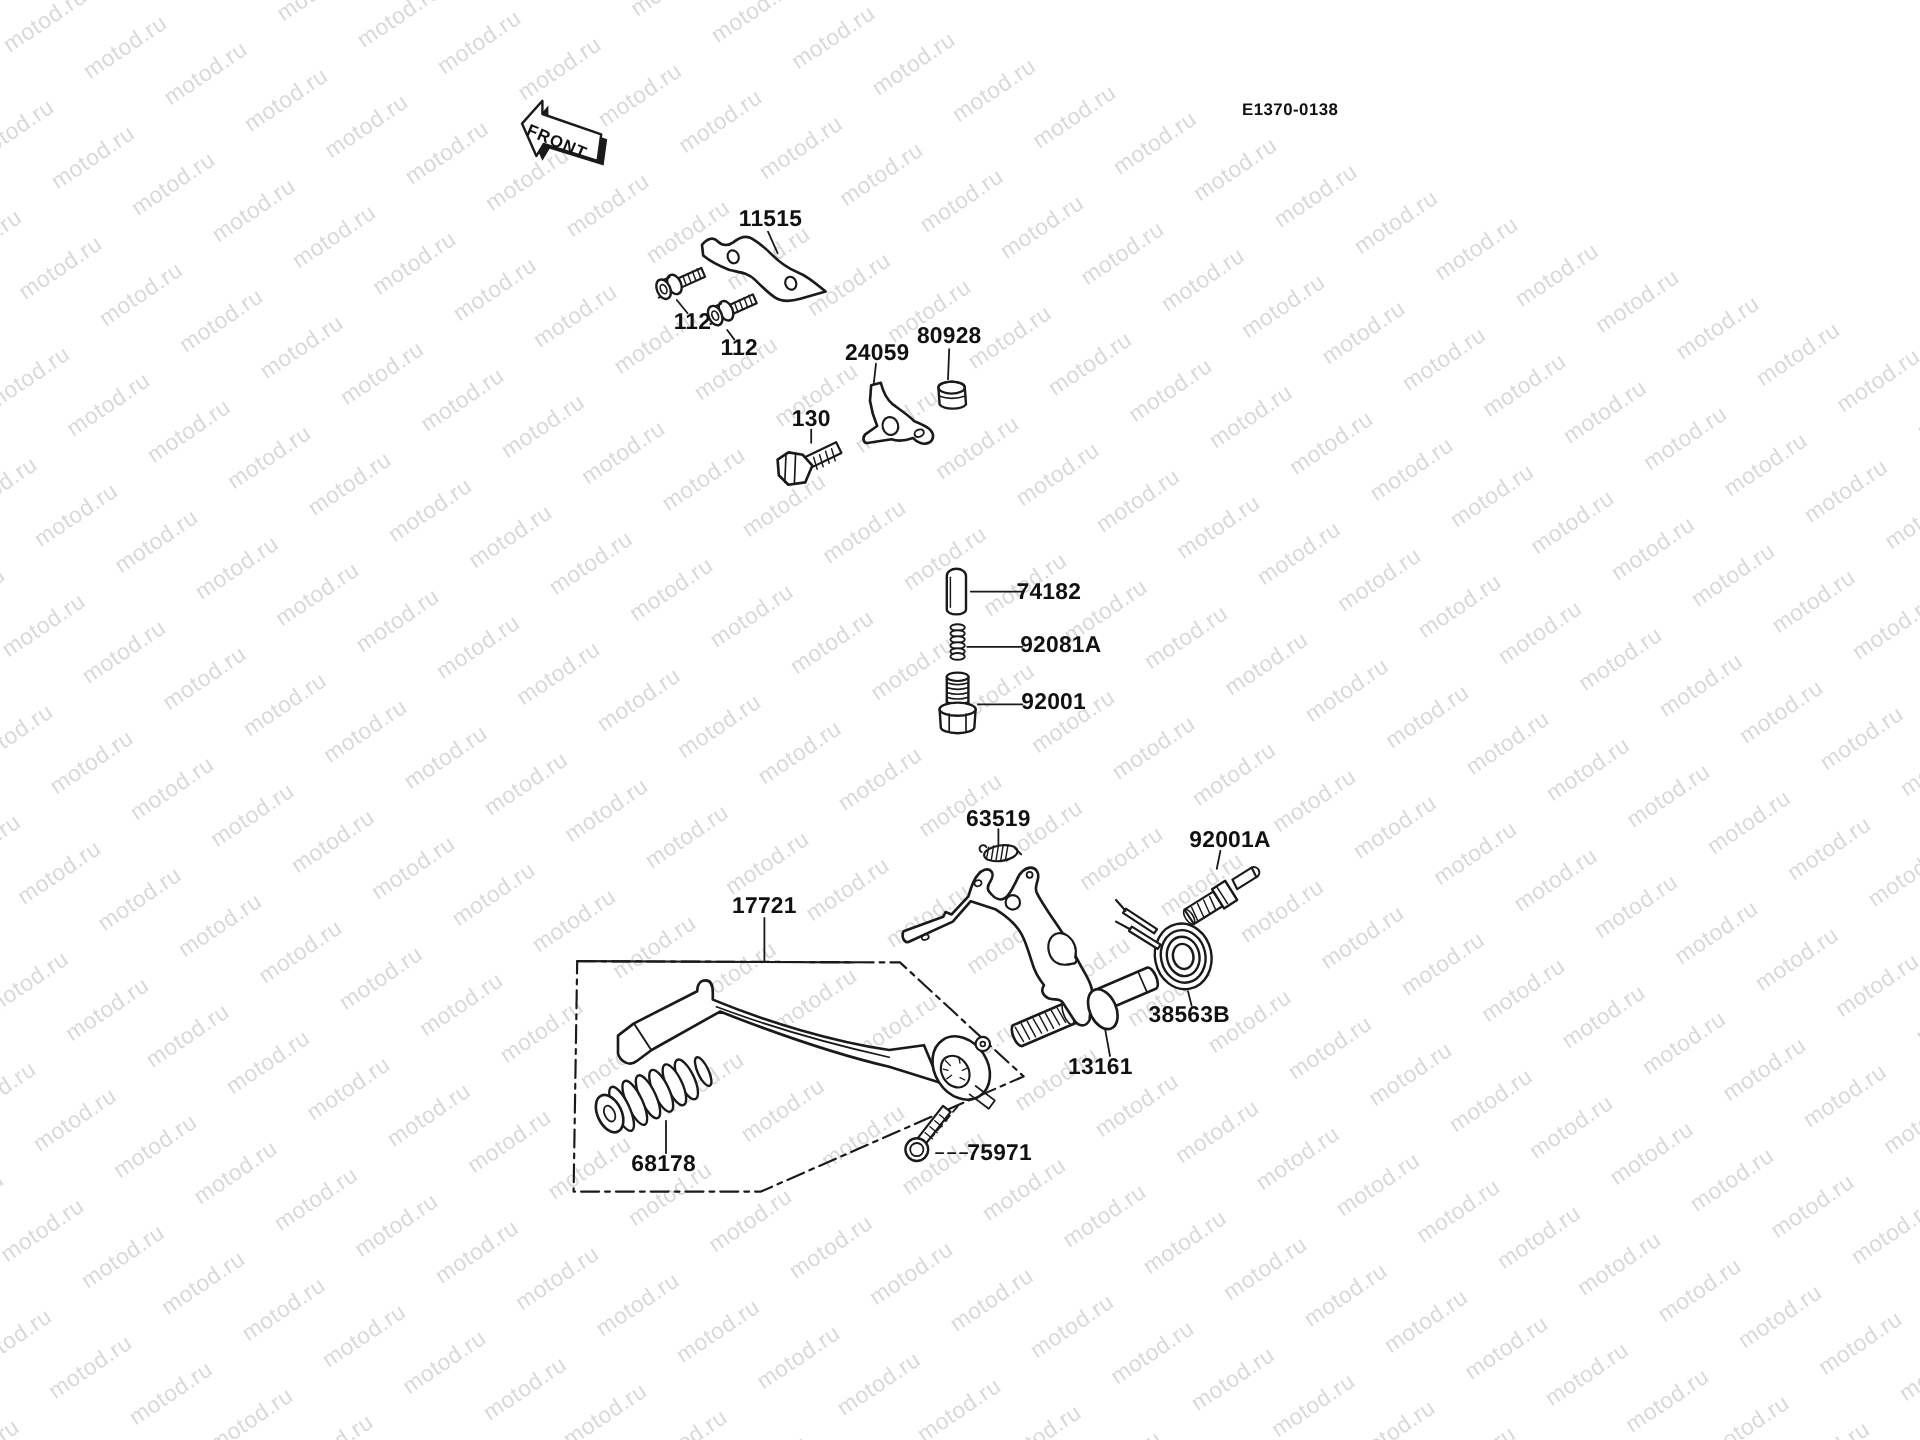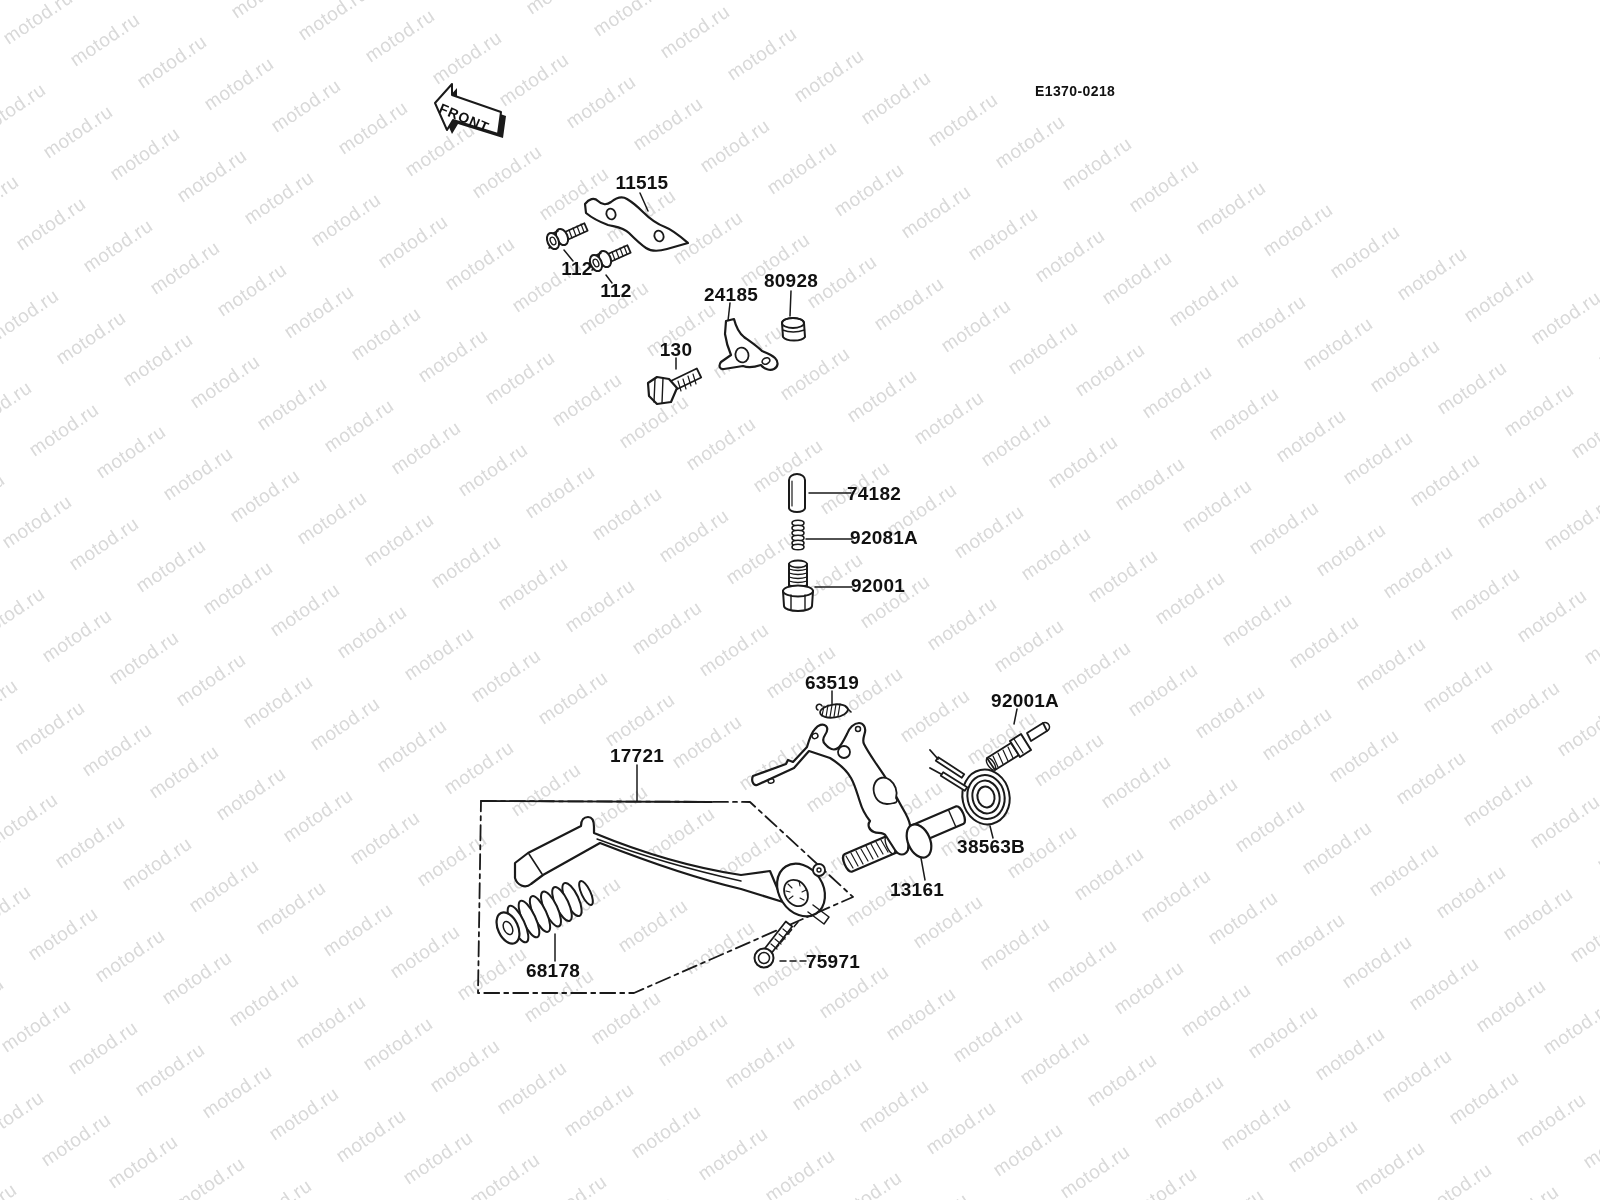--- a/index.html
+++ b/index.html
@@ -562,30 +562,30 @@
       </g>
       <circle cx="764" cy="958" r="9.5" fill="#ffffff" stroke-width="2"></circle>
       <circle cx="764" cy="958" r="5.5" stroke-width="1.5"></circle>
     </g>
   </svg>
 
   <div class="labels" id="labels">
       <div class="part-label" style="left: 642px; top: 183px;">11515</div>
       <div class="part-label" style="left: 577px; top: 269px;">112</div>
       <div class="part-label" style="left: 616px; top: 291px;">112</div>
-      <div class="part-label" style="left: 731px; top: 295px;">24185</div>
+      <div class="part-label" style="left: 731px; top: 295px;">24059</div>
       <div class="part-label" style="left: 791px; top: 281px;">80928</div>
       <div class="part-label" style="left: 676px; top: 350px;">130</div>
       <div class="part-label" style="left: 874px; top: 494px;">74182</div>
       <div class="part-label" style="left: 884px; top: 538px;">92081A</div>
       <div class="part-label" style="left: 878px; top: 586px;">92001</div>
       <div class="part-label" style="left: 832px; top: 683px;">63519</div>
       <div class="part-label" style="left: 1025px; top: 701px;">92001A</div>
       <div class="part-label" style="left: 637px; top: 756px;">17721</div>
       <div class="part-label" style="left: 991px; top: 847px;">38563B</div>
       <div class="part-label" style="left: 917px; top: 890px;">13161</div>
       <div class="part-label" style="left: 553px; top: 971px;">68178</div>
       <div class="part-label" style="left: 833px; top: 962px;">75971</div>
     </div>
 
-  <div class="diagram-code">E1370-0218</div>
+  <div class="diagram-code">E1370-0138</div>
   <div class="front-label">FRONT</div>
 </div>
 
 </body></html>

